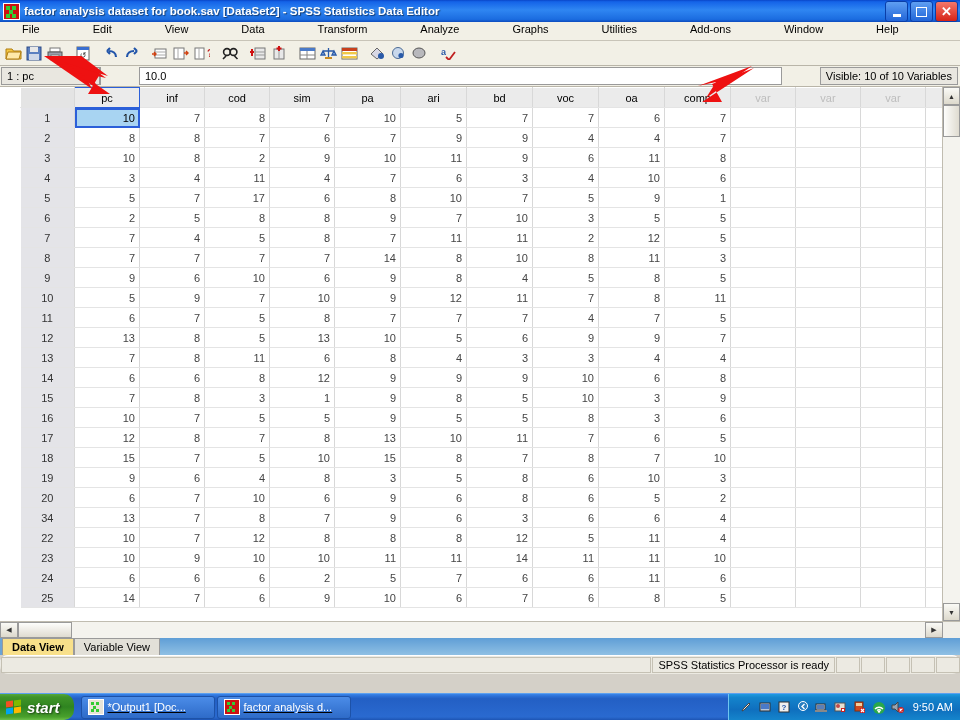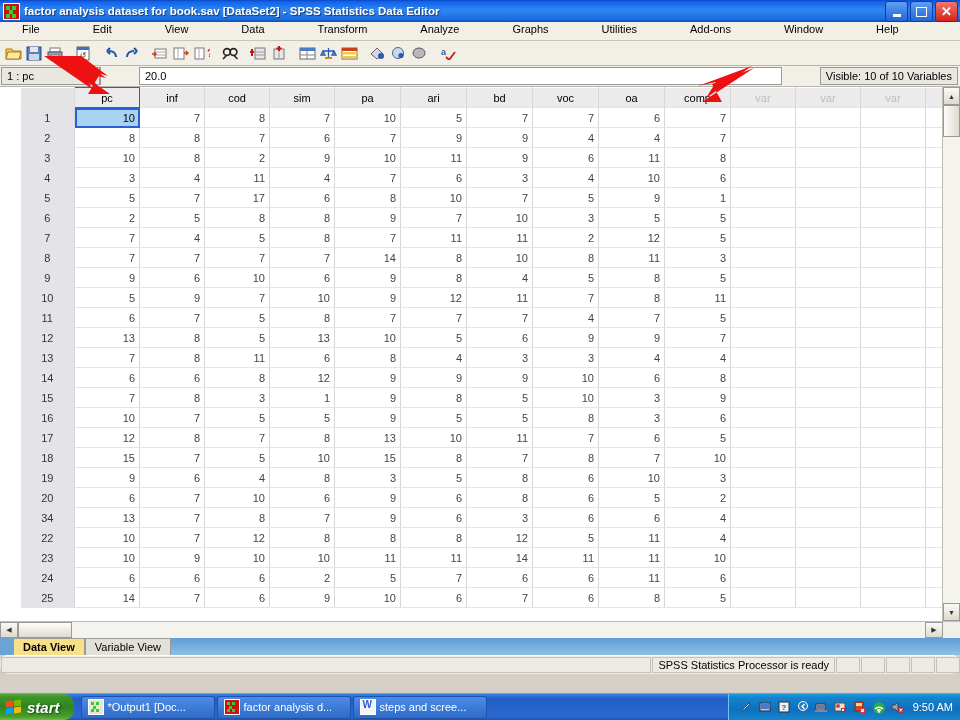--- a/index.html
+++ b/index.html
@@ -92,21 +92,21 @@
           border:1px solid #9a9a9a;}
   .vtrack{flex:1;background:#f4f3ee;}
   .hscrollrow{height:16px;display:flex;background:#f0efe9;border-top:1px solid #c0bcb0;}
   .hbtn{width:16px;background:linear-gradient(to bottom,#fafaf6,#ddd9cc);border:1px solid #9a9a9a;
         display:flex;align-items:center;justify-content:center;font-size:7px;color:#333;}
   .hthumb{width:52px;background:linear-gradient(to bottom,#fdfdfb,#dfdbd0);border:1px solid #9a9a9a;}
   .htrack{flex:1;background:#f4f3ee;}
   .corner-box{width:17px;background:#f0efe9;}
 
   
-  .viewtabs{height:17px;background:#6ba3d6;display:flex;align-items:flex-end;padding-left:13px;}
+  .viewtabs{height:17px;background:#6ba3d6;display:flex;align-items:flex-end;padding-left:2px;}
   .vtab{height:16px;padding:0 9px;font-size:11px;display:flex;align-items:center;
         border:1px solid #9a9a9a;border-bottom:none;}
   .vtab.active{background:#f8e08a;font-weight:bold;color:#000;}
   .vtab.inactive{background:#e2e0d8;color:#000;}
   .tabfill{flex:1;background:linear-gradient(to bottom,#5f9ed6,#8fc0e4);height:17px;}
 
   
   .statusbar{height:18px;background:#eceae2;display:flex;align-items:stretch;border-top:1px solid #fff;border-radius:8px;}
   .st-seg{border:1px solid #c5c1b4;margin:1px 0 1px 1px;background:#eceae2;}
   .st-flex{flex:1;}
@@ -120,21 +120,21 @@
     display:flex;align-items:center;border-top:1px solid #5ca0f0;
   }
   .startbtn{
     height:26px;padding:0 14px 0 6px;display:flex;align-items:center;gap:5px;
     background:linear-gradient(to bottom,#56a83c 0%,#3f9428 12%,#2f8420 50%,#49a02c 88%,#6cc04a 100%);
     border-radius:0 10px 10px 0;color:#fff;font-style:italic;font-weight:bold;font-size:15px;
     text-shadow:1px 1px 2px rgba(0,0,0,.6);
   }
   .winflag{width:16px;height:15px;position:relative;}
   .winflag i{position:absolute;width:7px;height:6px;display:block;}
-  .tasks{display:flex;align-items:center;gap:2px;margin-left:7px;}
+  .tasks{display:flex;align-items:center;gap:2px;margin-left:7px;text-decoration:underline;}
   .taskbtn{
     height:21px;min-width:120px;max-width:130px;display:flex;align-items:center;gap:4px;padding:0 6px;
     background:linear-gradient(to bottom,#4b8ce8,#2e6bc8);
     border:1px solid #1d52a8;border-radius:3px;color:#fff;font-size:11px;
     white-space:nowrap;overflow:hidden;text-overflow:ellipsis;
   }
   .tb-ico{width:14px;height:14px;flex:none;border:1px solid #fff;position:relative;}
   .tb-ico.spss{background:#cc1111;}
   .tb-ico.spss::before{content:"";position:absolute;left:2px;top:2px;width:3px;height:3px;background:#33cc33;
     box-shadow:5px 0 0 #33cc33,2px 4px 0 #33cc33,0 7px 0 #33cc33,5px 7px 0 #33cc33;}
@@ -321,21 +321,21 @@
     <div class="tb">
       <svg width="17" height="14">
           <text x="2" y="9" font-size="9" fill="#2a5aa8" font-family="sans-serif" font-weight="bold">a</text>
           <path d="M7 11l3 3 6-8" stroke="#c02020" stroke-width="1.8" fill="none"></path>
         </svg>
     </div>
   </div>
 
   <div class="refbar">
     <div class="refcell">1 : pc</div>
-    <div class="refvalue">20.0</div>
+    <div class="refvalue">10.0</div>
     <div class="visible-box">Visible: 10 of 10 Variables</div>
   </div>
 
   <div class="gridwrap">
     <div class="gridarea">
       <table class="grid">
         <colgroup>
           <col style="width:54px">
             <col style="width:65px">
             <col style="width:65px">
@@ -844,24 +844,20 @@
       <span>start</span>
     </div>
     <div class="tasks">
       <div class="taskbtn">
         <span class="tb-ico out"></span>
         <span>*Output1 [Doc...</span>
       </div>
       <div class="taskbtn">
         <span class="tb-ico spss"></span>
         <span>factor analysis d...</span>
-      </div>
-      <div class="taskbtn">
-        <span class="tb-ico doc"></span>
-        <span>steps and scree...</span>
       </div>
     </div>
     <div class="tray">
       <span class="tray-ico">
         <svg width="12" height="12">
             <path d="M2 10l2-1 6-6-1-1-6 6z" fill="#e8e8e8" stroke="#444"></path>
           </svg>
       </span>
       <span class="tray-ico">
         <svg width="12" height="12">

